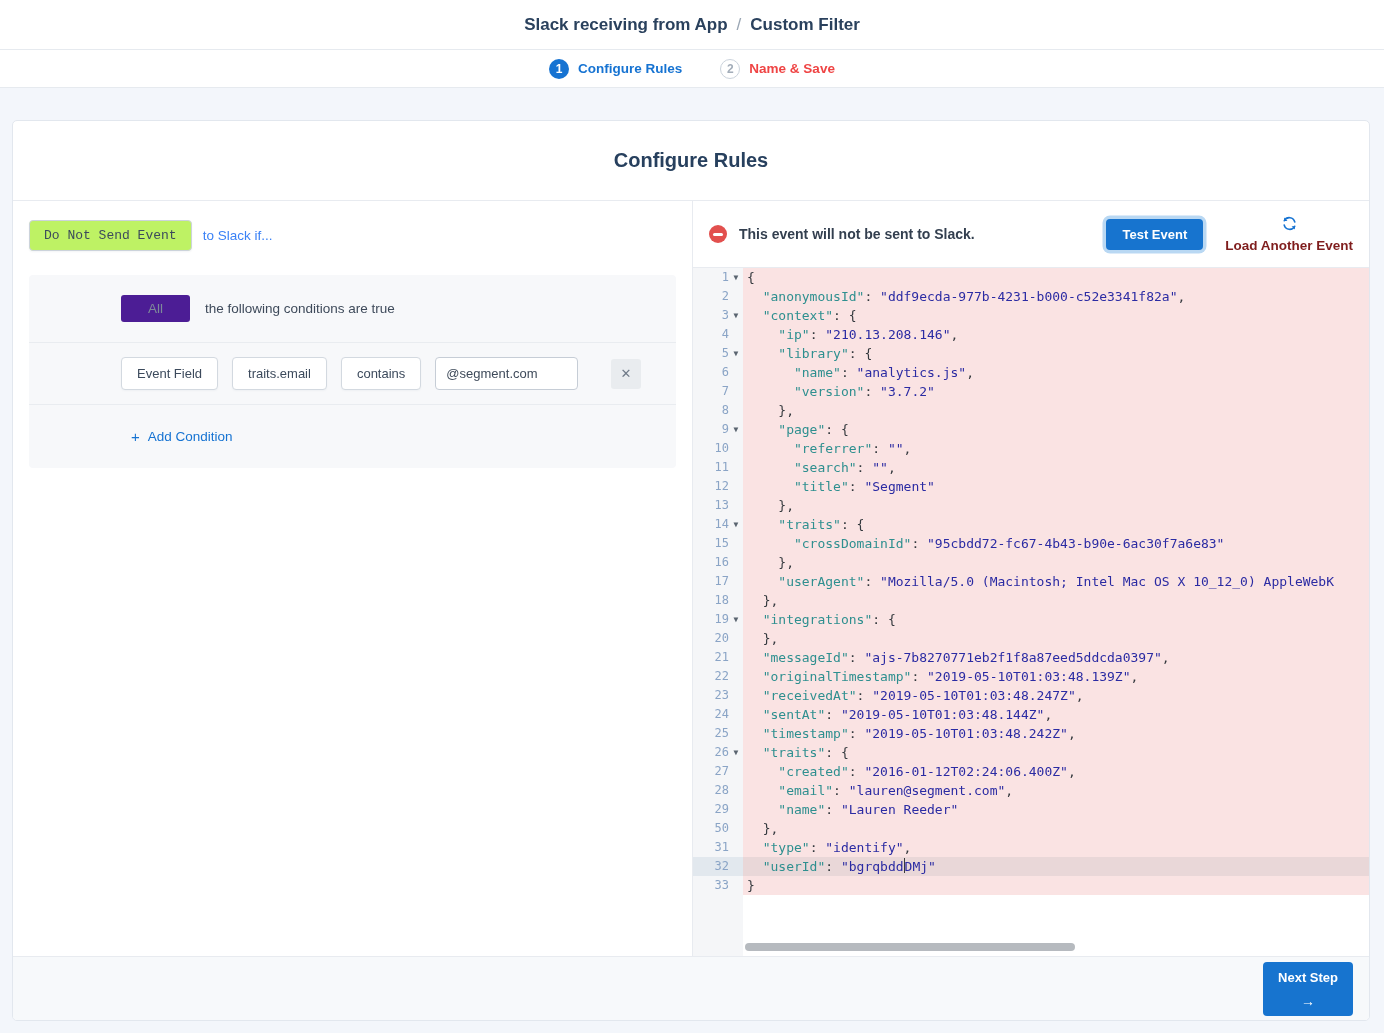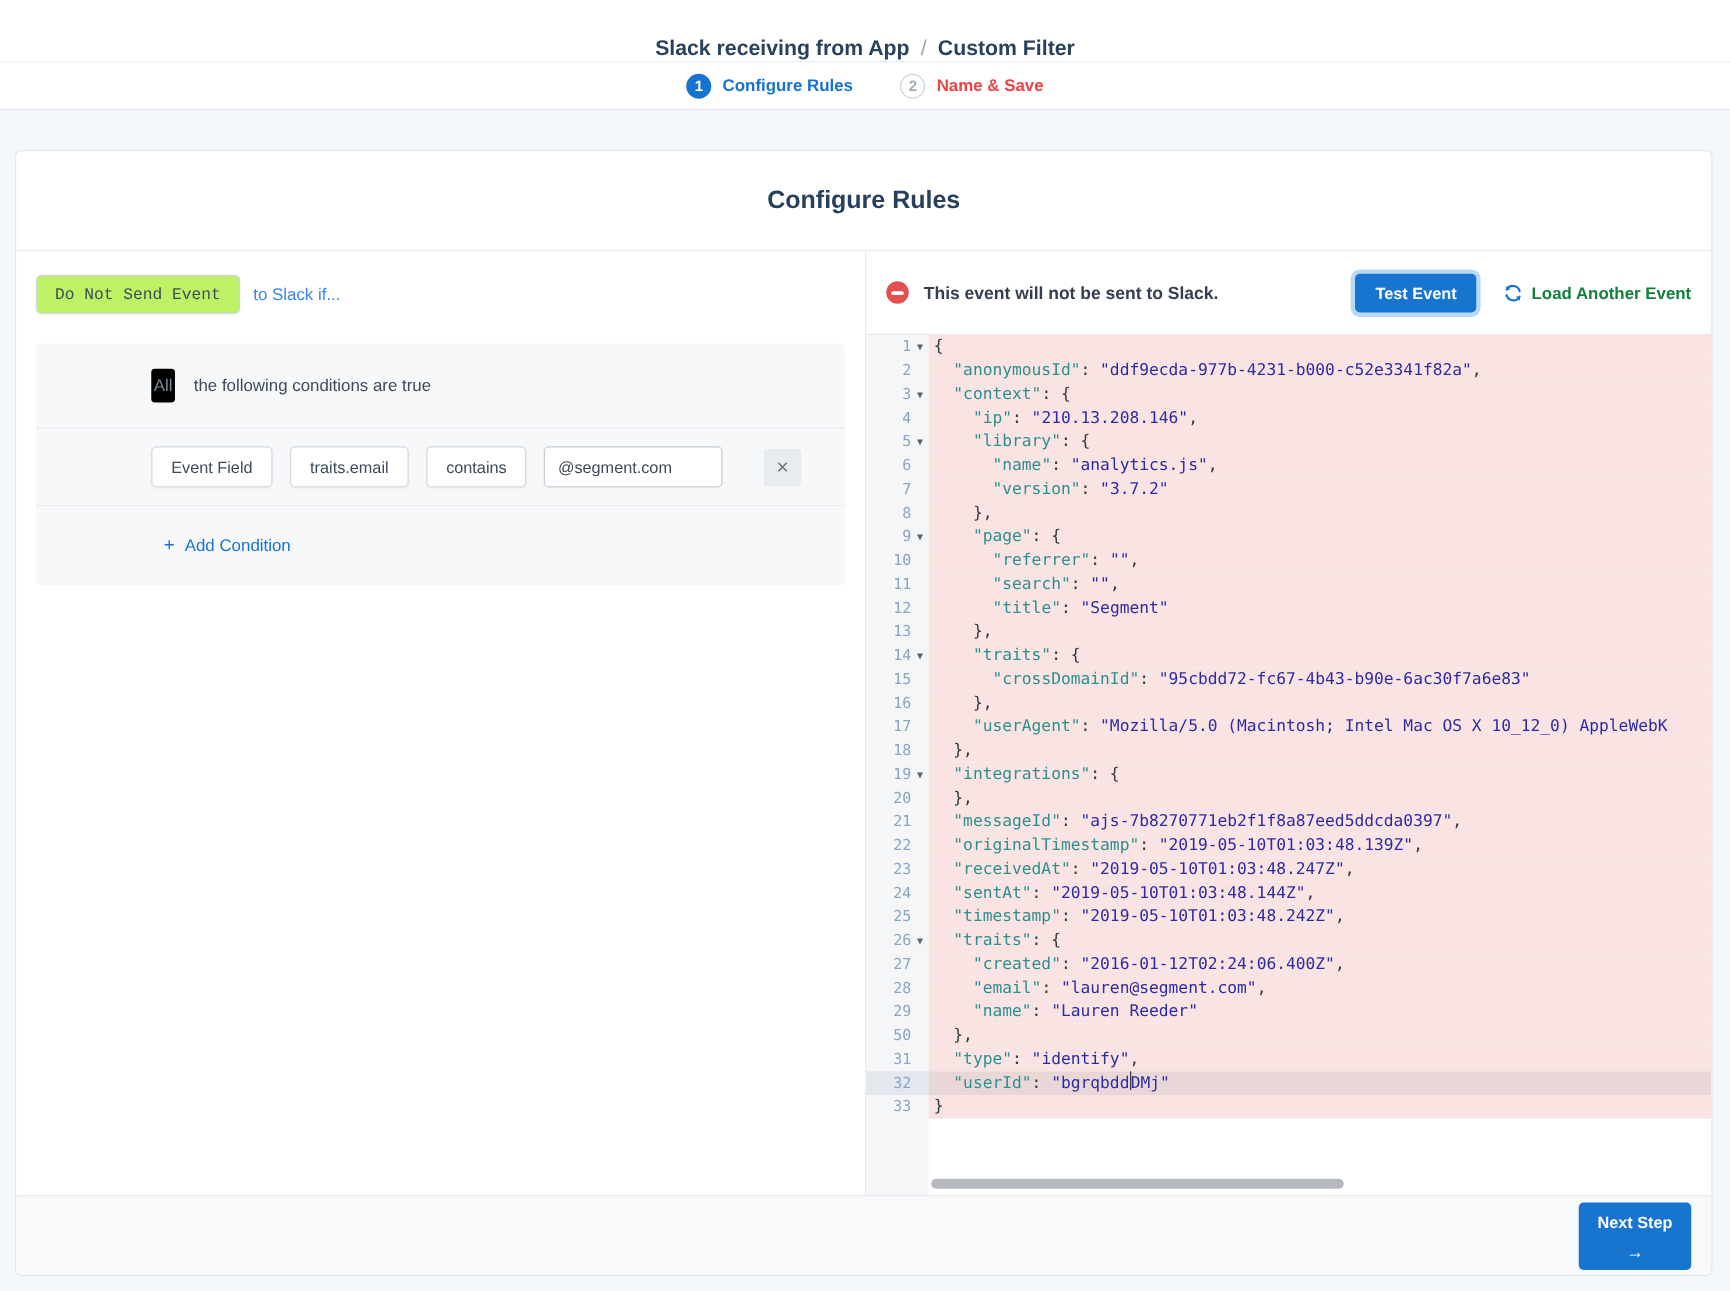--- a/index.html
+++ b/index.html
@@ -6,21 +6,21 @@
   html,body { width:1384px; height:1033px; }
   body {
     background:#f3f6fb;
     font-family:"Liberation Sans", sans-serif;
     color:#3c4a5c;
     overflow:hidden;
   }
   
   .topbar {
     height:50px; background:#fff; border-bottom:1px solid #e6eaef;
-    display:flex; align-items:flex-end; justify-content:center; gap:9px;
+    display:flex; align-items:center; justify-content:center; gap:9px;
   }
   .topbar .crumb { font-size:17px; font-weight:700; color:#2a415d; }
   .topbar .sep { font-size:17px; color:#9aa6b4; font-weight:400; }
   
   .stepbar {
     height:38px; background:#fff; border-bottom:1px solid #e6eaef;
     display:flex; align-items:center; justify-content:center; gap:38px;
   }
   .step { display:flex; align-items:center; gap:9px; }
   .step-circle {
@@ -54,21 +54,21 @@
     font-family:Liberation Mono, monospace;
   }
   .rule-suffix { font-size:13.5px; color:#3b82f6; }
   .cond-group {
     margin:24px 16px 0; background:#f7f8fa; border-radius:4px;
   }
   .cond-row { display:flex; align-items:center; }
   .cond-row + .cond-row { border-top:1px solid #e9ecf0; }
   .cond-row.head { height:67px; padding-left:92px; }
   .badge-all {
-    background:#000000; border-radius:3px; padding:6px 2px;
+    background:#4c1d95; border-radius:3px; padding:6px 27px;
     font-size:13.5px; color:#7e8a99;
   }
   .cond-head-text { margin-left:15px; font-size:13.5px; color:#3e4a5a; }
   .cond-row.condition { height:62px; padding-left:92px; gap:14px; padding-right:35px; }
   .cond-btn {
     background:#fff; border:1px solid #d3d9e0; border-radius:4px;
     padding:8px 15px; font-size:13px; color:#3c4a5c;
     box-shadow:0 1px 2px rgba(20,40,70,0.04); cursor:pointer;
     font-family:"Liberation Sans", sans-serif;
   }
@@ -103,22 +103,22 @@
     background:#fff; border-radius:1.5px;
   }
   .preview-msg { margin-left:12px; font-size:14px; font-weight:700; color:#333f4f; }
   .btn-primary {
     background:#1774cf; color:#fff; border:none; border-radius:4px;
     padding:8px 16px; font-size:13px; font-weight:700; cursor:pointer;
     font-family:"Liberation Sans", sans-serif;
   }
   .btn-test { margin-left:auto; box-shadow:0 0 0 3.5px #b9d8f3; margin-right:22px; }
   .load-link {
-    display:flex; align-items:center; gap:7px; color:#15803d;
-    font-size:13.5px; font-weight:700; cursor:pointer; white-space:nowrap;
+    display:flex; align-items:center; gap:7px; color:#7f1d1d;
+    font-size:13.5px; font-weight:700; cursor:pointer; white-space:nowrap;flex-direction:column;
   }
   
   .code-area {
     flex:1; position:relative; overflow:hidden;
     display:flex; flex-direction:column;
     font-family:"DejaVu Sans Mono", monospace; font-size:13px;
   }
   .code-line { display:flex; height:19px; line-height:19px; white-space:pre; }
   .gutter {
     width:50px; flex:0 0 50px; background:#f5f6f8; display:flex;

